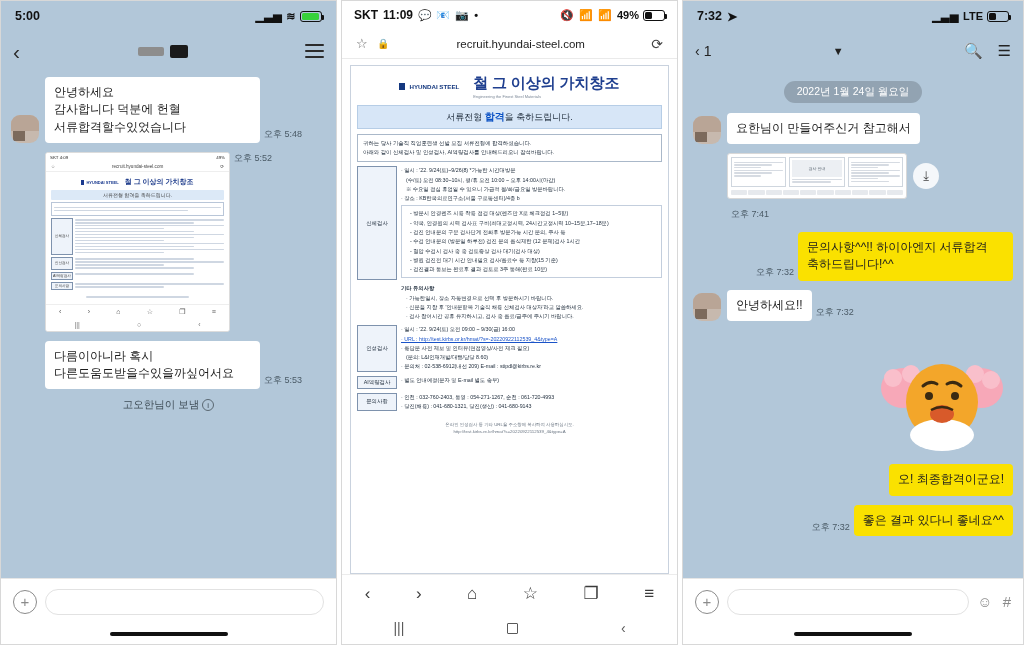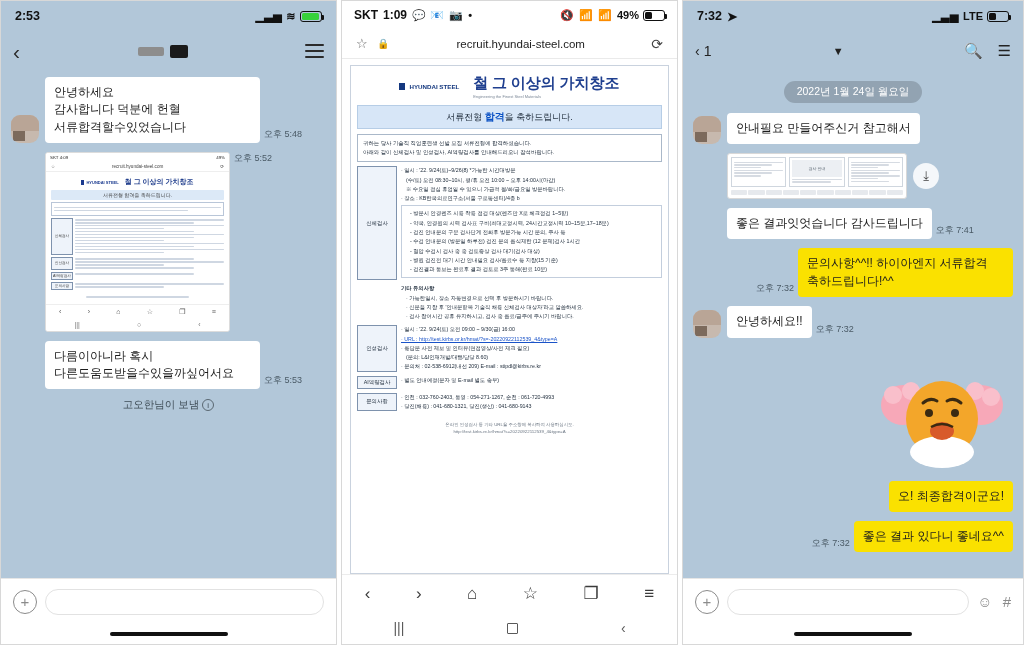--- a/index.html
+++ b/index.html
@@ -236,21 +236,21 @@
   .p3-input .tf { flex: 1; height: 26px; border: 1px solid #e2e2e2; border-radius: 14px; }
 </style>
 </head>
 <body>
 
 <div class="stage">
 
   <div class="phone phone-1">
 
     <div class="statusbar">
-      <div class="sb-left">2:53</div>
+      <div class="sb-left">5:00</div>
       <div class="sb-right">
         <span class="sb-icons">▁▃▅</span>
         <span class="sb-icons">≋</span>
         <span class="battery bat-green">
             <i class="fill"></i>
           </span>
       </div>
     </div>
 
     <div class="kk-header">
@@ -379,21 +379,21 @@
     <div class="homebar">
         <i></i>
       </div>
   </div>
 
   <div class="phone phone-2">
 
     <div class="br-status">
       <div class="carrier">
         <span>SKT</span>
-        <span>1:09</span>
+        <span>11:09</span>
         <span class="br-emoji">💬 📧 📷 •</span>
       </div>
       <div class="sb-right">
         <span class="br-emoji">🔇 📶 📶</span>
         <span class="bat-num">49%</span>
         <span class="battery bat-dark">
             <i class="fill"></i>
           </span>
       </div>
     </div>
@@ -530,21 +530,21 @@
 
       <div class="sys-date">
         <span>2022년 1월 24일 월요일</span>
       </div>
 
       <div class="msg-row left">
         <div class="avatar">
             <span class="a1"></span>
             <span class="a2"></span>
           </div>
-        <div class="bubble white">안내필요 만들어주신거 참고해서</div>
+        <div class="bubble white">요한님이 만들어주신거 참고해서</div>
       </div>
 
       <div class="msg-row left">
         <div style="width:34px;"></div>
         <div class="img-card">
           <div class="ic-top">
             <div class="ic-col ic-tile">
               <div class="ic-line"></div>
                 <div class="ic-line m"></div>
                 <div class="ic-line s"></div>
@@ -579,21 +579,20 @@
               <i></i>
               <i></i>
               <i></i>
           </div>
         </div>
         <div class="dl-btn">⤓</div>
       </div>
 
       <div class="msg-row left">
         <div style="width:34px;"></div>
-        <div class="bubble white">좋은 결과잇엇습니다 감사드립니다</div>
         <div class="time">오후 7:41</div>
       </div>
 
       <div class="msg-row right">
         <div class="time">오후 7:32</div>
         <div class="bubble yellow">문의사항^^!! 하이아엔지 서류합격 축하드립니다!^^</div>
       </div>
 
       <div class="msg-row left">
         <div class="avatar">

